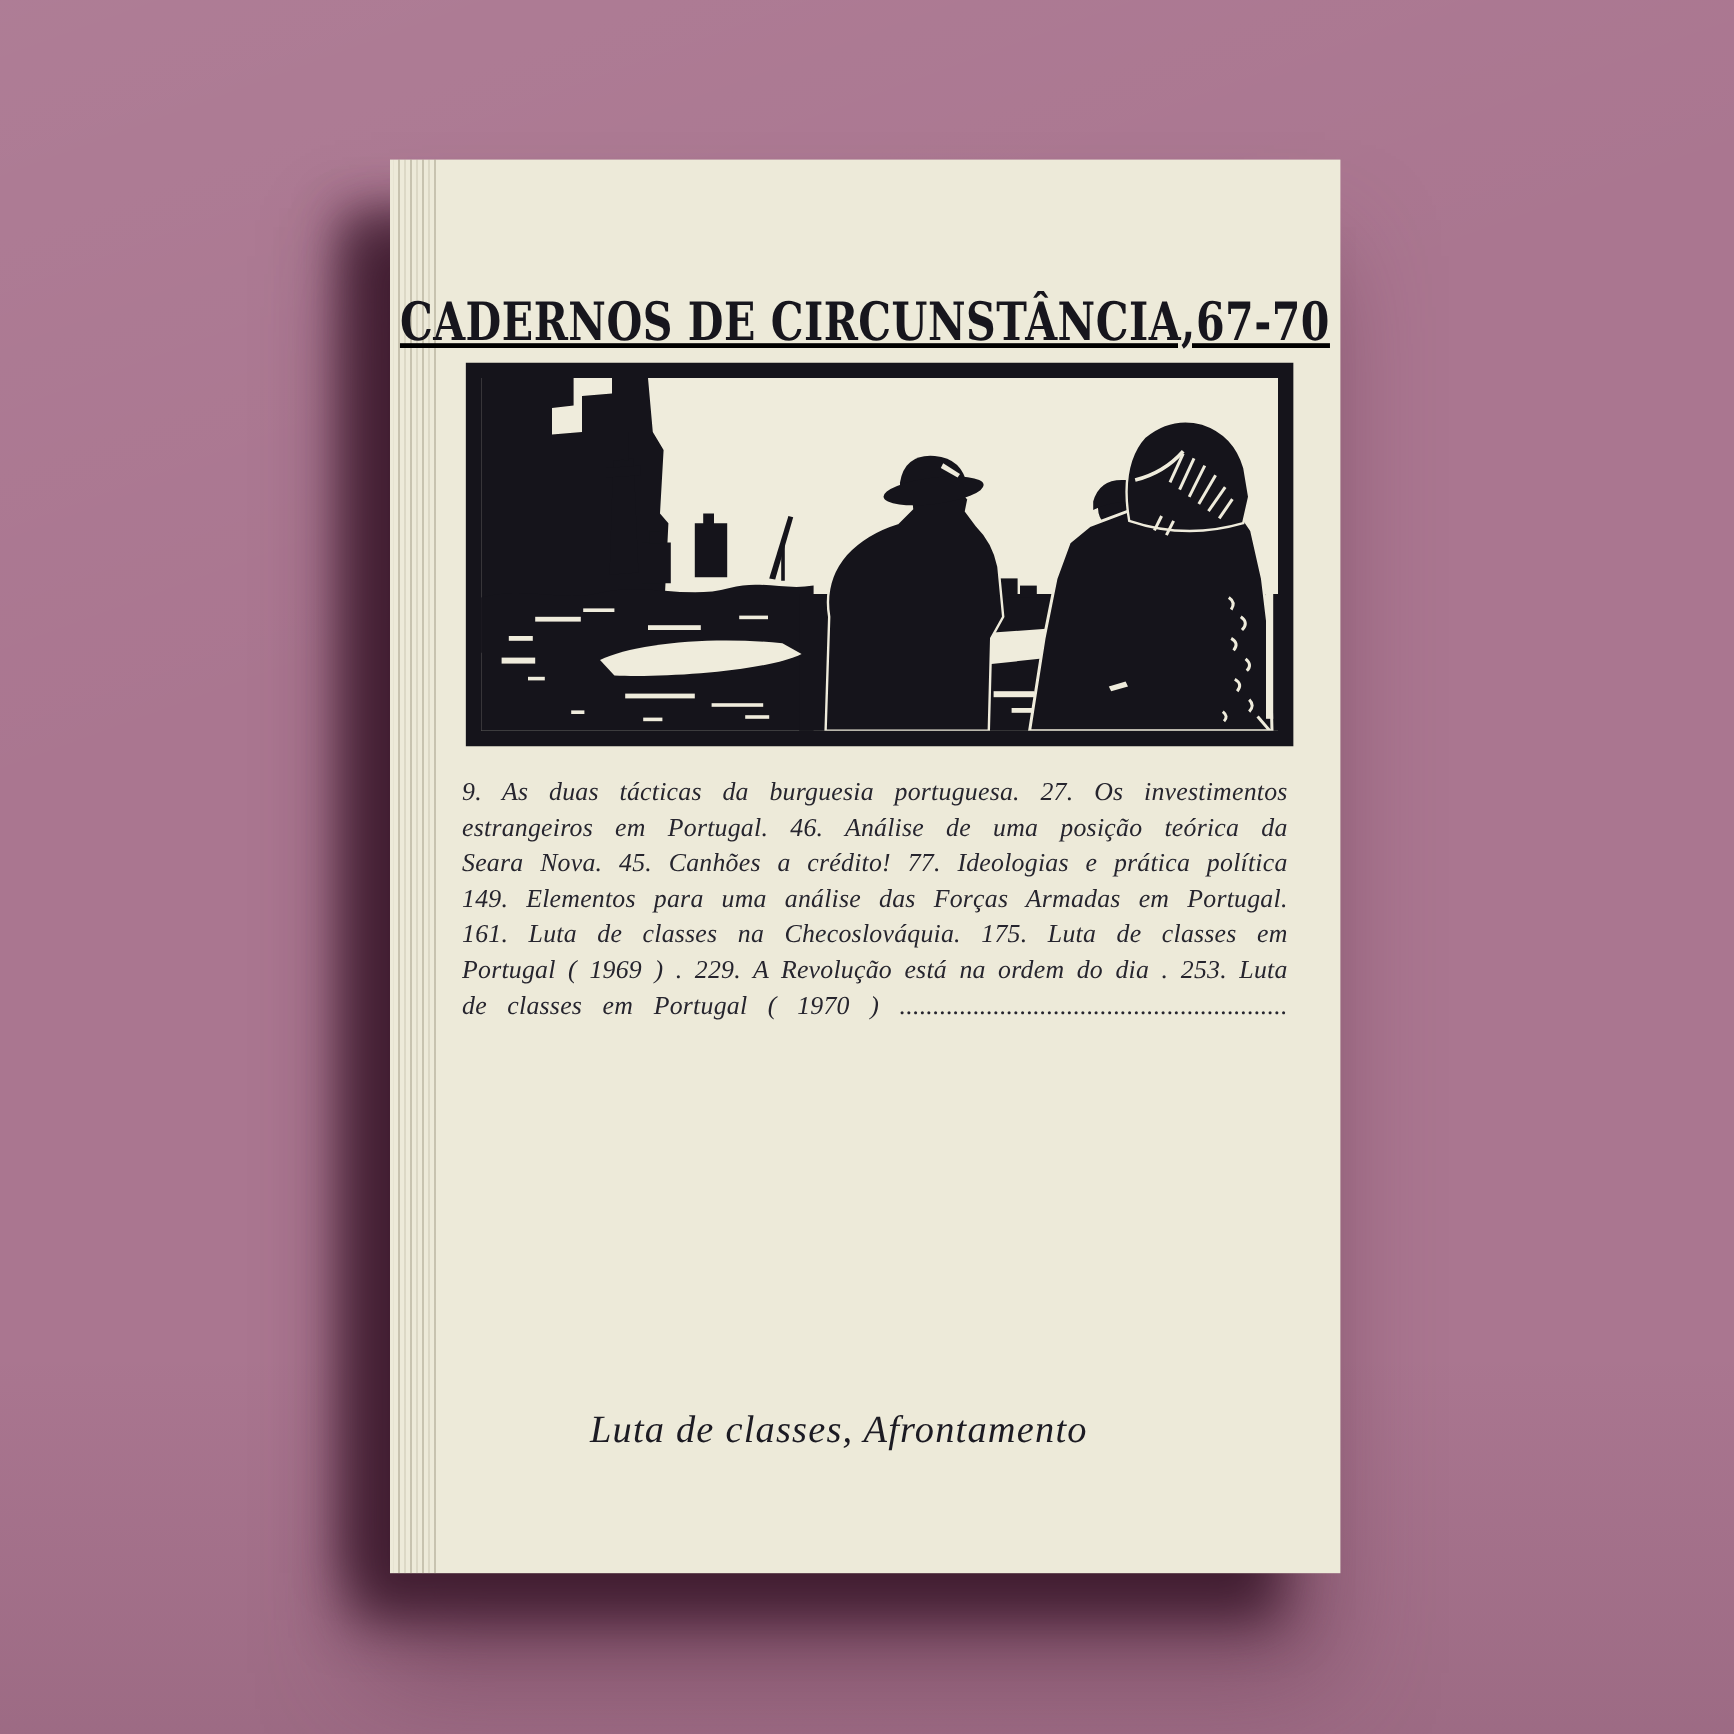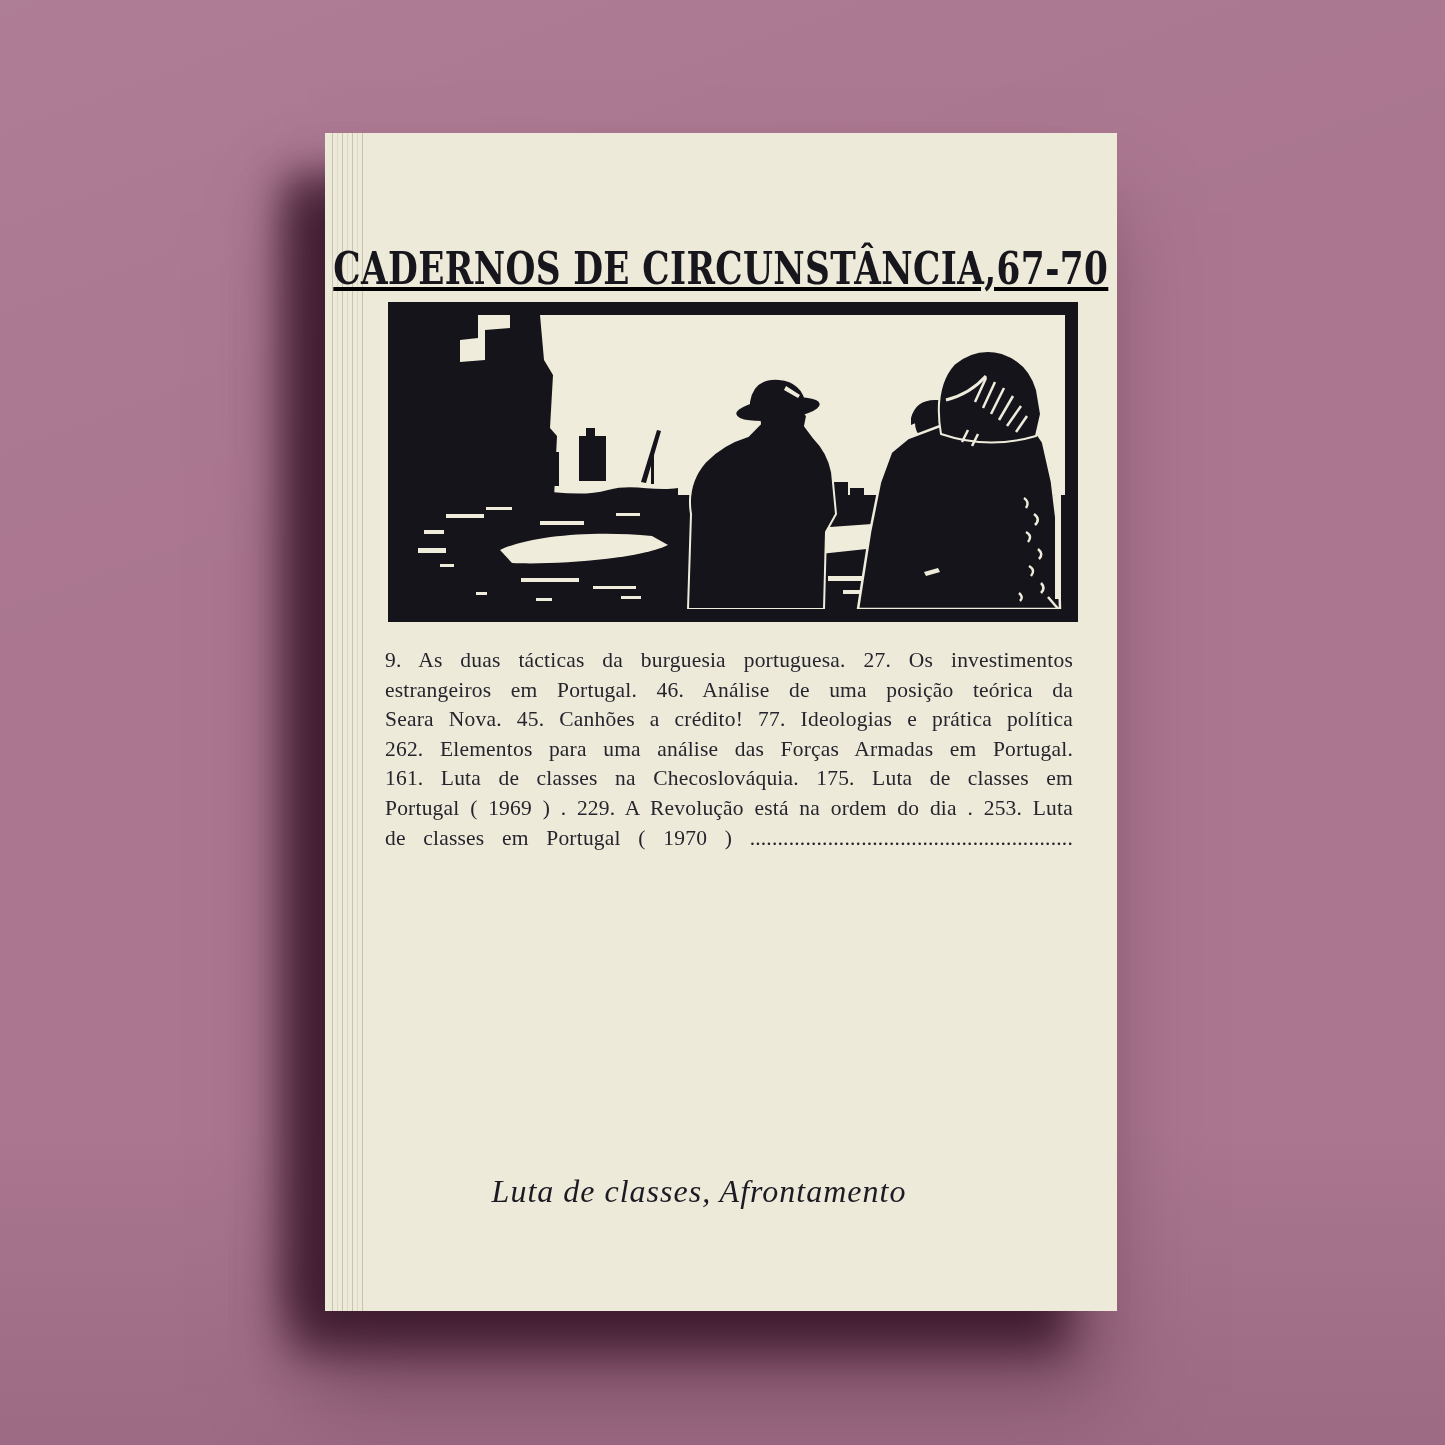--- a/index.html
+++ b/index.html
@@ -48,20 +48,21 @@
     transform:scaleX(0.78);
     transform-origin:50% 50%;
   }
   .illustration{
     position:absolute;left:63px;top:169px;width:690px;height:320px;
   }
   .illustration svg{display:block;width:100%;height:100%;}
   .toc{
     position:absolute;left:60px;top:513px;width:688px;
     font-family:"Liberation Serif", serif;
+    font-style:italic;
     font-size:21.5px;
     line-height:29.6px;
     color:#26252e;
     letter-spacing:0.2px;
   }
   .toc-line{
     text-align:justify;
     text-align-last:justify;
     height:29.6px;overflow:hidden;
     word-spacing:2px;
@@ -178,21 +179,21 @@
         <rect x="667" y="125" width="6" height="172" fill="#efecdc"></rect>
 
         <path fill="#15141b" fill-rule="evenodd" d="M0,0 H690 V320 H0 Z M13,13 H677 V307 H13 Z"></path>
       </svg>
     </div>
 
     <div class="toc">
       <div class="toc-line">9. As duas tácticas da burguesia portuguesa. 27. Os investimentos</div>
       <div class="toc-line">estrangeiros em Portugal. 46. Análise de uma posição teórica da</div>
       <div class="toc-line">Seara Nova. 45. Canhões a crédito! 77. Ideologias e prática política</div>
-      <div class="toc-line">262. Elementos para uma análise das Forças Armadas em Portugal.</div>
+      <div class="toc-line">149. Elementos para uma análise das Forças Armadas em Portugal.</div>
       <div class="toc-line">161. Luta de classes na Checoslováquia. 175. Luta de classes em</div>
       <div class="toc-line">Portugal ( 1969 ) . 229. A Revolução está na ordem do dia . 253. Luta</div>
       <div class="toc-line">de classes em Portugal ( 1970 ) ..........................................................</div>
     </div>
 
     <div class="imprint">Luta de classes, Afrontamento</div>
 
   </div>
 </div>
 

